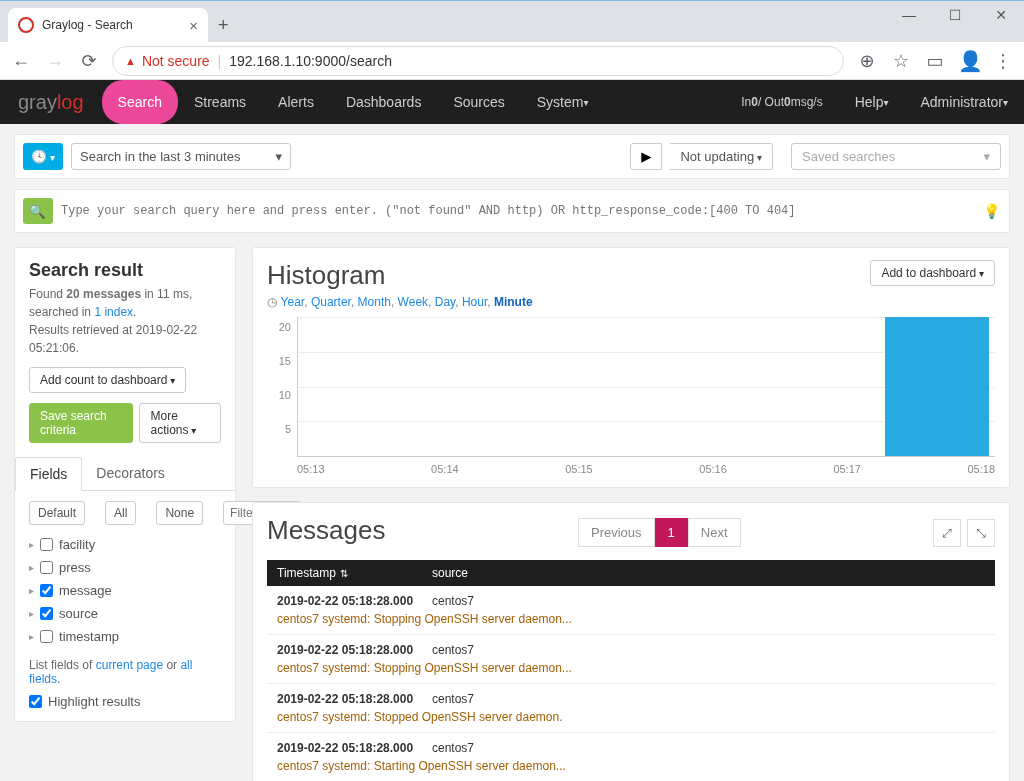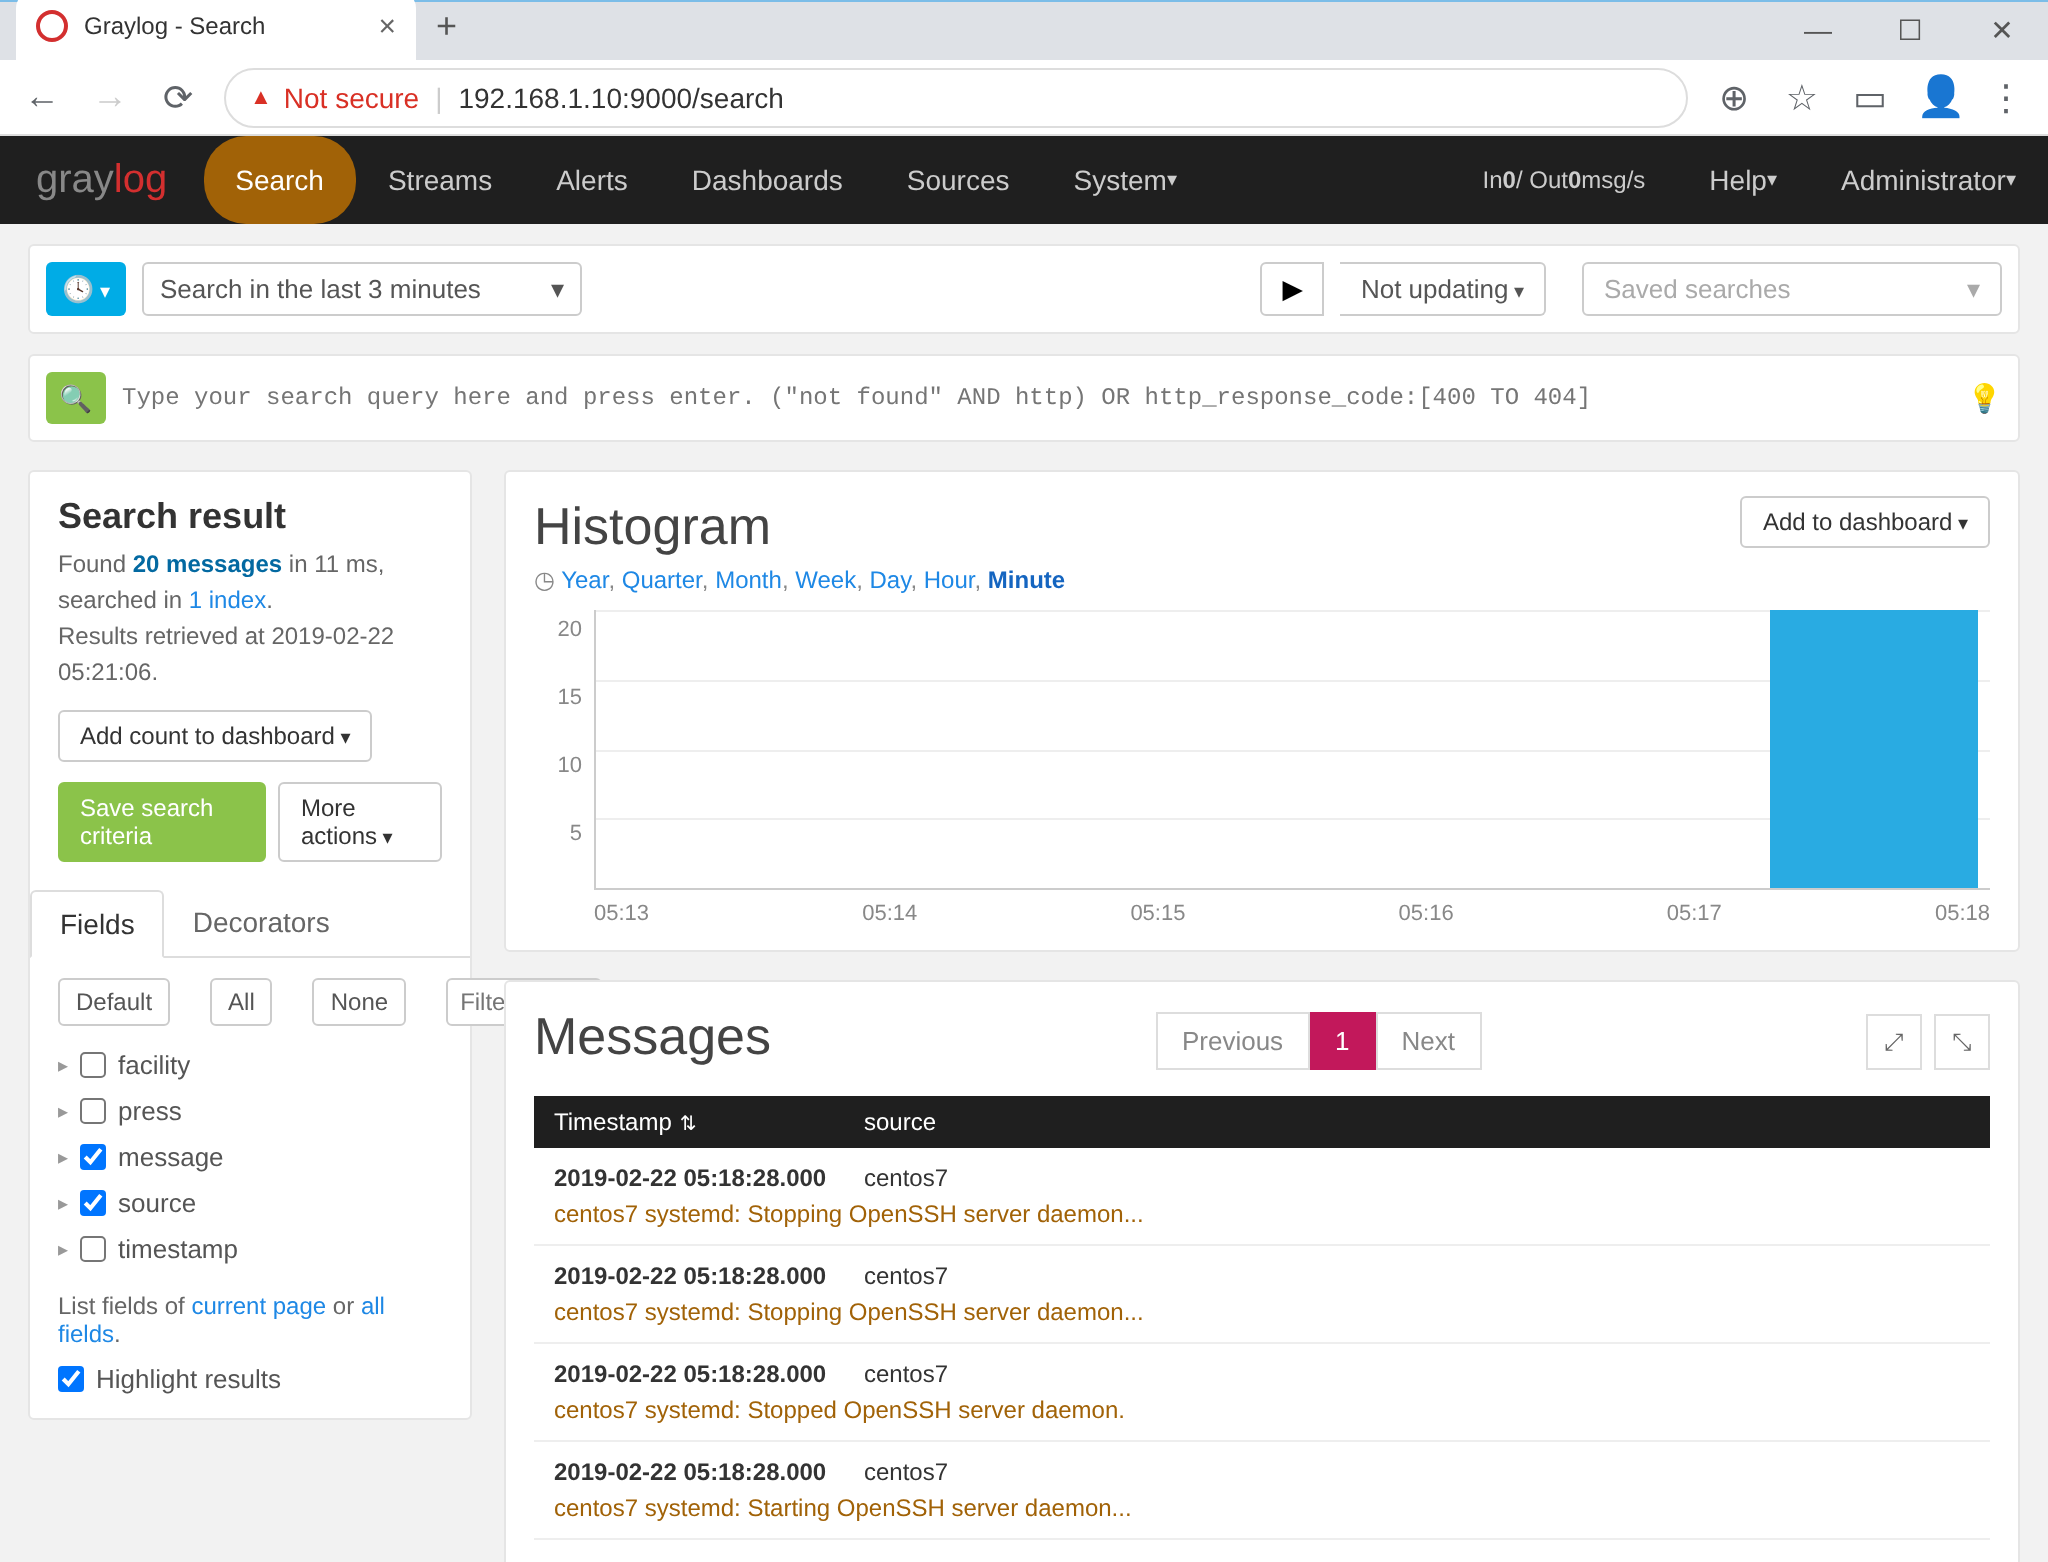--- a/index.html
+++ b/index.html
@@ -1,39 +1,39 @@
 <!DOCTYPE html>
 <html><head>
 <meta charset="utf-8">
 <style>
 * { margin: 0; padding: 0; box-sizing: border-box; font-family: -apple-system, BlinkMacSystemFont, "Segoe UI", Arial, sans-serif; }
 body { background: #fff; font-size: 13px; color: #333; }
 
 
-.window-titlebar { height: 30px; background: #dee1e6; display: flex; align-items: flex-end; padding: 4px 16px 0 8px; border-top: 1px solid #7bbde8; }
+.window-titlebar { height: 42px; background: #dee1e6; display: flex; align-items: flex-end; padding: 4px 16px 0 8px; border-top: 1px solid #7bbde8; }
 .window-controls { position: absolute; top: 0; right: 0; display: flex; }
 .wc-btn { width: 46px; height: 30px; display: flex; align-items: center; justify-content: center; font-size: 14px; color: #555; }
 .browser-tab { background: #fff; border-radius: 8px 8px 0 0; display: flex; align-items: center; padding: 6px 10px; gap: 8px; min-width: 200px; height: 34px; font-size: 12px; color: #333; }
 .tab-favicon { width: 16px; height: 16px; border-radius: 50%; border: 2px solid #d32f2f; display: inline-block; }
 .tab-close { margin-left: auto; color: #666; font-size: 15px; }
 .new-tab { padding: 6px 10px; color: #555; font-size: 18px; }
 
 .toolbar { height: 38px; display: flex; align-items: center; gap: 12px; padding: 0 10px; border-bottom: 1px solid #ddd; }
 .tb-icon { color: #5f6368; font-size: 18px; width: 22px; text-align: center; }
 .addr-bar { flex: 1; display: flex; align-items: center; gap: 8px; border: 1px solid #ddd; border-radius: 16px; padding: 4px 12px; height: 30px; font-size: 14px; color: #333; }
 .not-secure { color: #d93025; display: flex; align-items: center; gap: 6px; }
 .not-secure::before { content: "▲"; font-size: 11px; }
 .addr-divider { color: #ccc; }
 
 
 .gl-nav { background: #1f1f1f; height: 44px; display: flex; align-items: center; color: #aaa; font-size: 14px; }
 .gl-logo { padding: 0 18px; font-size: 20px; color: #888; font-weight: 300; }
 .gl-logo .log { color: #d32f2f; }
 .gl-nav-item { padding: 0 16px; height: 44px; display: flex; align-items: center; color: #ccc; cursor: pointer; }
-.gl-nav-item.active { background: #a16207; color: #fff; border-radius: 21px; }
+.gl-nav-item.active { background: #ec4899; color: #fff; border-radius: 21px; }
 .gl-nav-right { margin-left: auto; display: flex; align-items: center; }
 .caret::after { content: " ▾"; font-size: 10px; }
 
 .gl-body { background: #f2f2f2; padding: 10px 14px; min-height: 700px; }
 
 
 .search-row { display: flex; gap: 8px; background: #fff; padding: 8px; border: 1px solid #e5e5e5; border-radius: 3px; margin-bottom: 10px; }
 .clock-btn { background: #00ace6; color: #fff; border-radius: 3px; padding: 5px 8px; font-size: 13px; border: none; }
 .time-select { border: 1px solid #ccc; border-radius: 3px; padding: 5px 8px; min-width: 220px; background: #fff; display: flex; justify-content: space-between; align-items: center; color: #555; }
 .play-btn { border: 1px solid #ccc; border-radius: 3px 0 0 3px; padding: 5px 10px; background: #fff; margin-left: auto; }
@@ -46,21 +46,21 @@
 .bulb { color: #b0bec5; font-size: 14px; }
 
 
 .main-cols { display: flex; gap: 16px; }
 .left-col { width: 222px; }
 .right-col { flex: 1; display: flex; flex-direction: column; gap: 14px; }
 
 .panel { background: #fff; border: 1px solid #e5e5e5; border-radius: 3px; padding: 12px 14px; }
 .panel h2 { font-size: 18px; font-weight: 600; color: #333; margin-bottom: 4px; }
 .sr-text { font-size: 12px; color: #666; line-height: 1.5; }
-.sr-text b { color: #0369a1; }
+.sr-text b { color: #737373; }
 .sr-text a { color: #1e88e5; text-decoration: none; }
 .btn { border: 1px solid #ccc; background: #fff; border-radius: 3px; padding: 5px 10px; font-size: 12px; color: #333; cursor: pointer; display: inline-block; }
 .btn-green { background: #8bc34a; border-color: #8bc34a; color: #fff; }
 .btn-row { margin-top: 10px; display: flex; gap: 6px; }
 
 .tabs { display: flex; border-bottom: 1px solid #ddd; margin: 14px -14px 10px -14px; }
 .tab { padding: 8px 14px; font-size: 14px; color: #666; cursor: pointer; }
 .tab.active { border: 1px solid #ddd; border-bottom: 1px solid #fff; border-radius: 3px 3px 0 0; margin-bottom: -1px; color: #333; }
 
 .filter-row { display: flex; gap: 20px; align-items: center; margin-bottom: 8px; }

